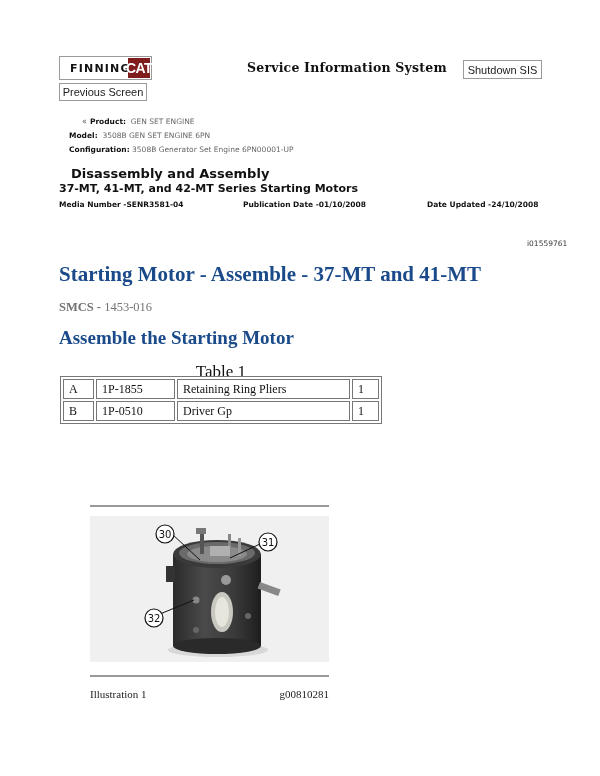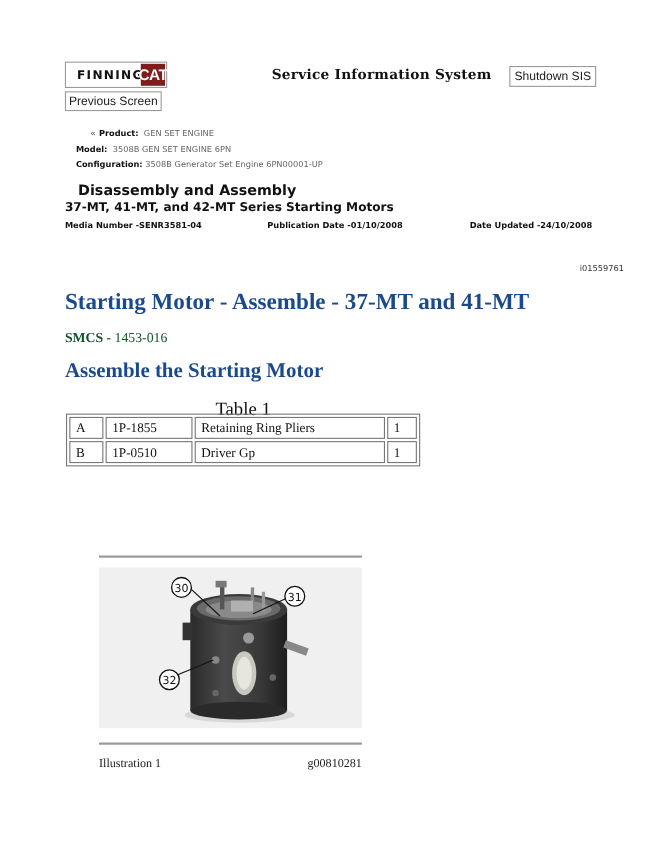--- a/index.html
+++ b/index.html
@@ -21,21 +21,21 @@
   .crumb-icon { color:#555; font-size:8px; margin-right:3px; }
 
   
   .doc-title { left:71px; top:166px; font-size:13px; font-weight:bold; color:#111; }
   .doc-sub { left:59px; top:182px; font-size:11px; font-weight:bold; color:#111; }
   .meta { top:200px; font-size:7.5px; font-weight:bold; color:#111; white-space:nowrap; }
   .img-id { left:487px; top:239px; font-size:7.5px; color:#333;margin-left:40px; }
 
   
   .h1 { left:59px; top:262px; font-family:"Liberation Serif", serif; font-weight:bold; font-size:21px; color:#1a4a8a; white-space:nowrap; }
-  .smcs { left:59px; top:300px; font-family:"Liberation Serif", serif; font-size:12.5px; color:#14532d; }
+  .smcs { left:59px; top:300px; font-family:"Liberation Serif", serif; font-size:12.5px; color:#737373; }
   .smcs b { font-weight:bold; }
   .h2 { left:59px; top:327px; font-family:"Liberation Serif", serif; font-weight:bold; font-size:19px; color:#1a4a8a; white-space:nowrap; }
 
   
   .table-caption { left:60px; width:322px; top:362px; text-align:center; font-family:"Liberation Serif", serif; font-size:17px; color:#111; }
   table.tools { position:absolute; left:60px; top:376px; width:322px; border-collapse:separate; border-spacing:2px; border:1px solid #777; font-family:"Liberation Serif", serif; font-size:12px; color:#111; }
   table.tools td, table.tools th { border:1px solid #777; padding:0 5px; height:18px; text-align:left; }
   table.tools th { font-weight:bold; }
   table.tools th.center, table.tools td.center { text-align:center; }
   table.tools tr.title th { text-align:center; height:19px; }

